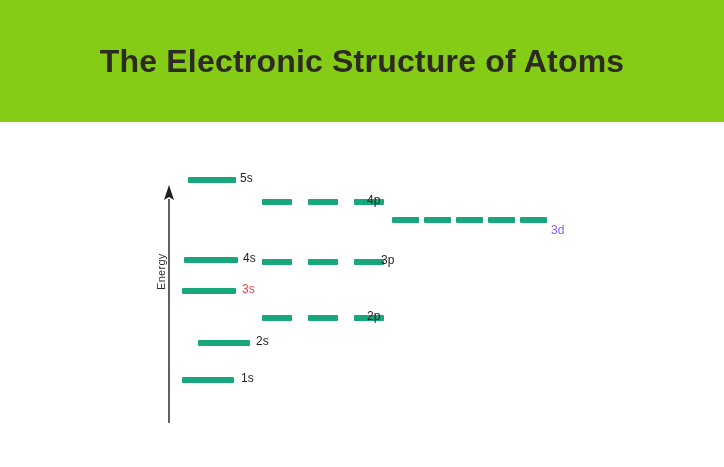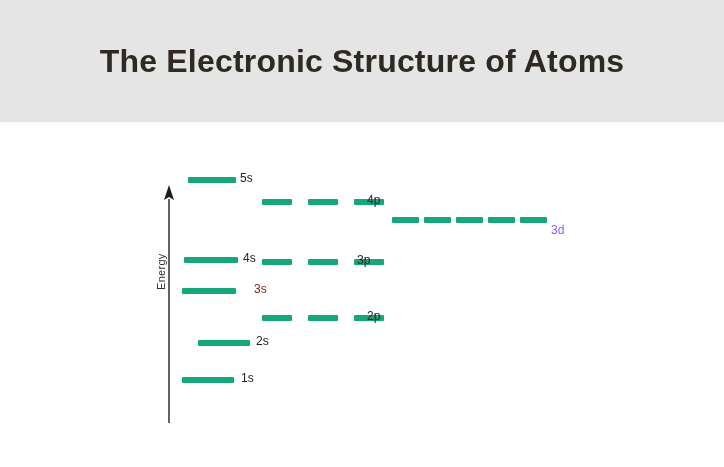--- a/index.html
+++ b/index.html
@@ -17,21 +17,21 @@
     background: #ffffff;
     overflow: hidden;
   }
   
   #header-band {
     position: absolute;
     left: 0;
     top: 0;
     width: 724px;
     height: 122px;
-    background: #e5e5e5;
+    background: #84cc16;
   }
   #header-title {
     position: absolute;
     left: 0;
     top: 0;
     width: 724px;
     height: 122px;
     display: flex;
     align-items: center;
     justify-content: center;
@@ -132,27 +132,27 @@
           <div class="level-label" style="left: 244px; color: rgb(35, 35, 35);">2s</div>
         </div>
         <div class="level" style="left: 0px; top: 190px; width: 724px;">
           <div class="dash" style="left: 262px; width: 30px; background: rgb(22, 168, 124);"></div>
           <div class="dash" style="left: 308px; width: 30px; background: rgb(22, 168, 124);"></div>
           <div class="dash" style="left: 354px; width: 30px; background: rgb(22, 168, 124);"></div>
           <div class="level-label" style="left: 367px; color: rgb(35, 35, 35);">2p</div>
         </div>
         <div class="level" style="left: 0px; top: 163px; width: 724px;">
           <div class="dash" style="left: 182px; width: 54px; background: rgb(22, 168, 124);"></div>
-          <div class="level-label" style="left: 254px; color: #7f1d1d;">3s</div>
+          <div class="level-label" style="left: 242px; color: #ef4444;">3s</div>
         </div>
         <div class="level" style="left: 0px; top: 134px; width: 724px;">
           <div class="dash" style="left: 262px; width: 30px; background: rgb(22, 168, 124);"></div>
           <div class="dash" style="left: 308px; width: 30px; background: rgb(22, 168, 124);"></div>
           <div class="dash" style="left: 354px; width: 30px; background: rgb(22, 168, 124);"></div>
-          <div class="level-label" style="left: 357px; color: rgb(35, 35, 35);">3p</div>
+          <div class="level-label" style="left: 381px; color: rgb(35, 35, 35);">3p</div>
         </div>
         <div class="level" style="left: 0px; top: 109px; width: 724px; margin-top: 23px;">
           <div class="dash" style="left: 184px; width: 54px; background: rgb(22, 168, 124);"></div>
           <div class="level-label" style="left: 243px; color: rgb(35, 35, 35);">4s</div>
         </div>
         <div class="level" style="left: 0px; top: 92px; width: 724px;">
           <div class="dash" style="left: 392px; width: 27px; background: rgb(22, 168, 124);"></div>
           <div class="dash" style="left: 424px; width: 27px; background: rgb(22, 168, 124);"></div>
           <div class="dash" style="left: 456px; width: 27px; background: rgb(22, 168, 124);"></div>
           <div class="dash" style="left: 488px; width: 27px; background: rgb(22, 168, 124);"></div>

